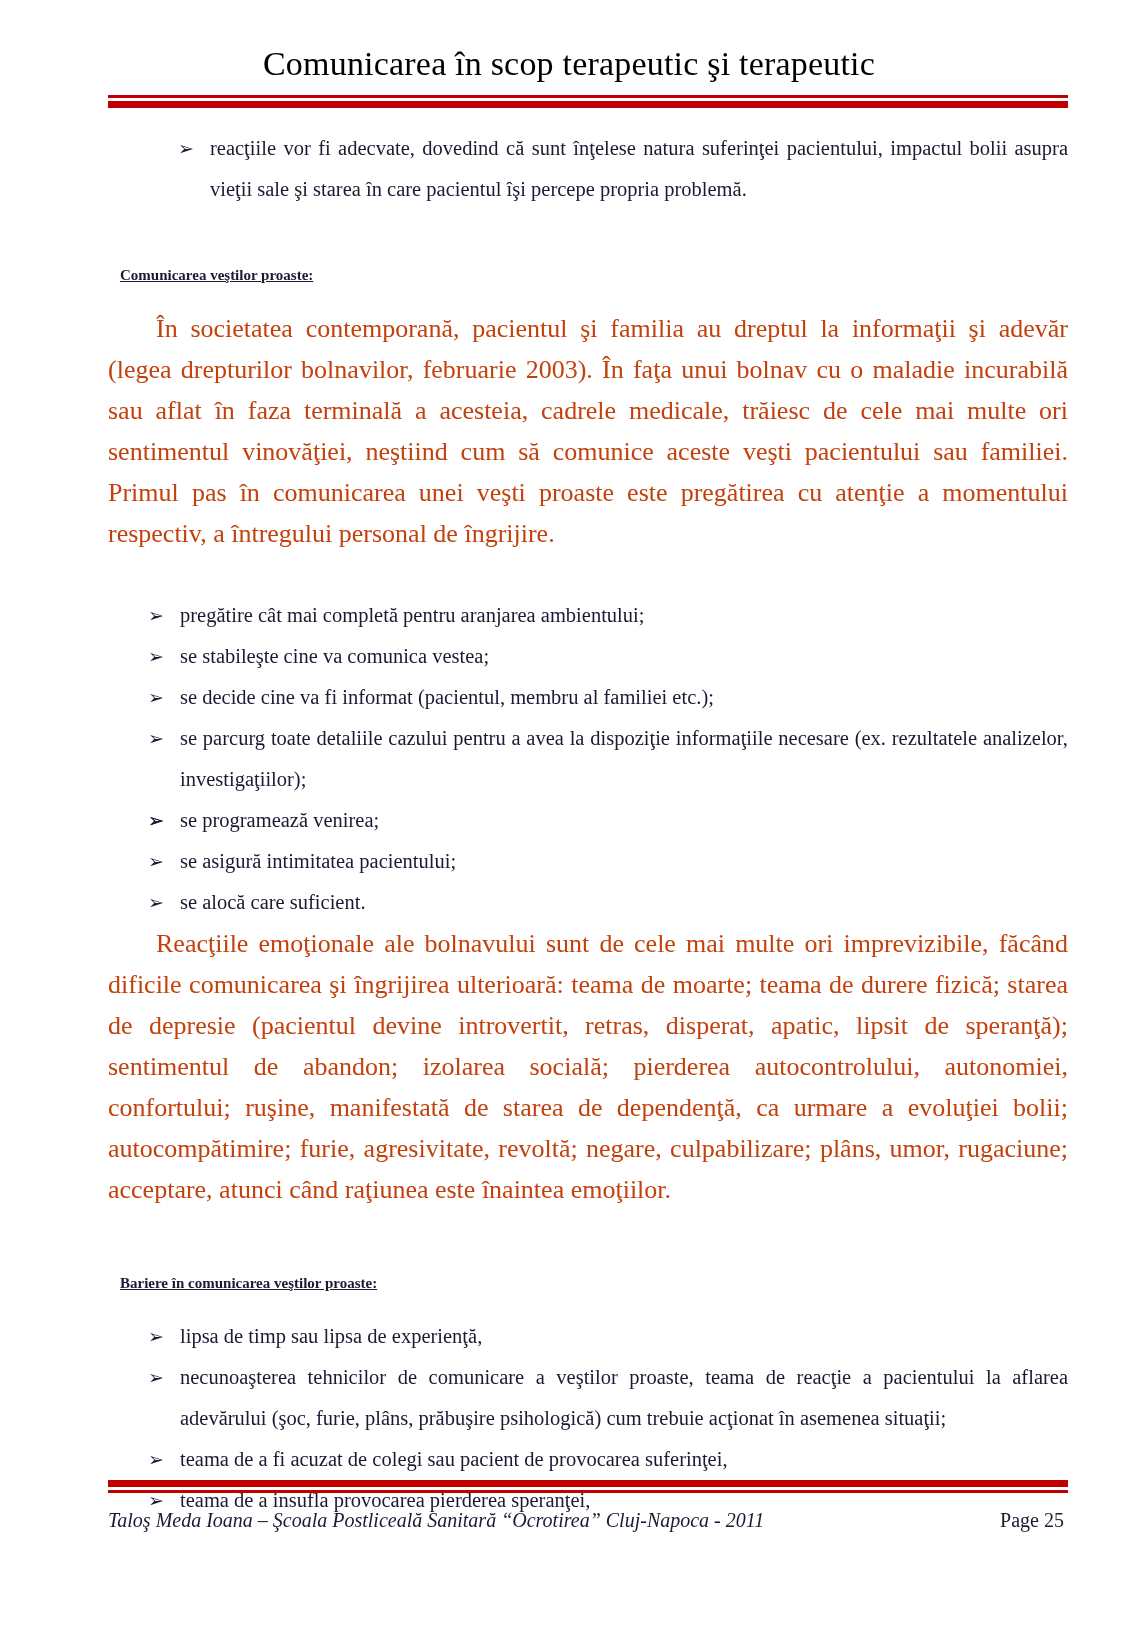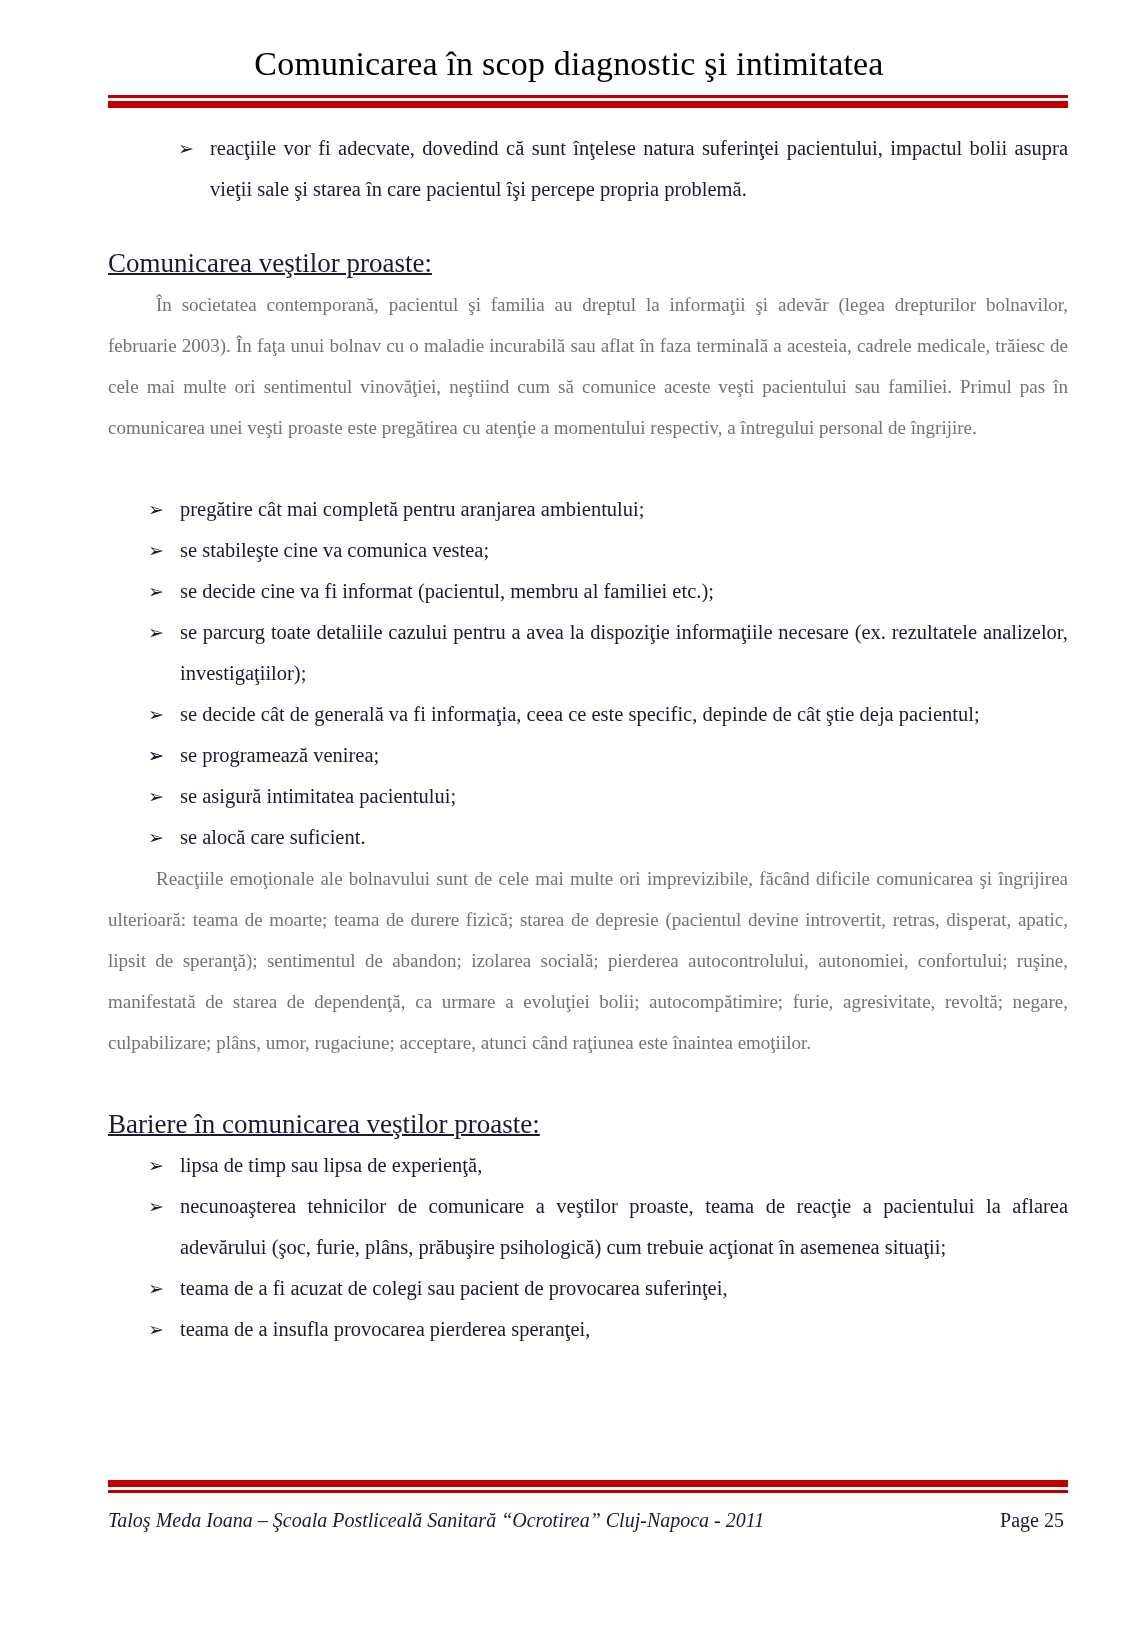--- a/index.html
+++ b/index.html
@@ -59,38 +59,39 @@
   
   .content {
     position: absolute;
     left: 108px;
     top: 128px;
     width: 960px;
   }
 
   p.body {
     margin: 0 0 0 0;
-    font-size: 19px;
+    font-size: 26px;
     line-height: 41px;
     text-align: justify;
     text-justify: inter-word;
-    color: #737373;
+    color: #c2410c;
   }
   p.body.indent {
     text-indent: 48px;
   }
 
   .heading {
-    font-size: 27px;
+    font-size: 15px;
     line-height: 41px;
     color: #1a1a33;
     text-decoration: underline;
     text-underline-offset: 1px;
     display: inline-block;
-    margin: 0;
+    margin: 12px;
+    font-weight: bold;
   }
   .heading-block { margin: 0; }
   .spacer-md { height: 33px; }
   .spacer-lg { height: 41px; }
 
   
   ul.arrow-list {
     list-style: none;
     margin: 0;
     padding: 0;
@@ -142,21 +143,21 @@
   }
   .footer-left { white-space: nowrap; font-style: italic; }
   .footer-right { white-space: nowrap; padding-right: 4px; }
 </style>
 </head>
 <body>
 
 <div class="page">
 
   <div class="header">
-    <div class="header-title">Comunicarea în scop diagnostic şi intimitatea</div>
+    <div class="header-title">Comunicarea în scop terapeutic şi terapeutic</div>
     <div class="rule-double">
       <div class="rule-thin"></div>
       <div class="rule-gap"></div>
       <div class="rule-thick"></div>
     </div>
   </div>
 
   <div class="content">
 
     <ul class="arrow-list deep">
@@ -188,21 +189,20 @@
       <li class="single">
         <span class="bullet">➢</span>
         <span>se decide cine va fi informat (pacientul, membru al familiei etc.);</span>
       </li>
       <li>
         <span class="bullet">➢</span>
         <span>se parcurg toate detaliile cazului pentru a avea la dispoziţie informaţiile necesare (ex. rezultatele analizelor, investigaţiilor);</span>
       </li>
       <li class="single">
         <span class="bullet">➢</span>
-        <span>se decide cât de generală va fi informaţia, ceea ce este specific, depinde de cât ştie deja pacientul;</span>
       </li>
       <li class="single">
         <span class="bullet">➢</span>
       </li>
       <li class="single">
         <span class="bullet">➢</span>
         <span> se programează venirea;</span>
       </li>
       <li class="single">
         <span class="bullet">➢</span>

